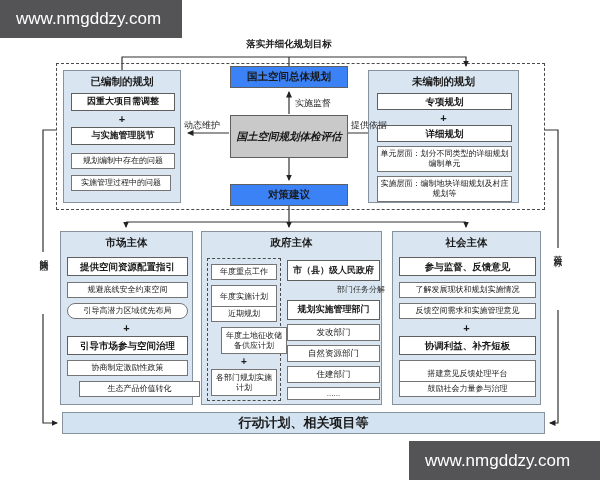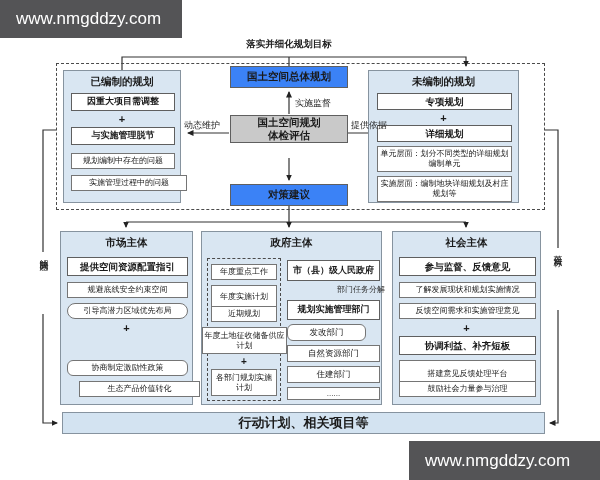--- a/index.html
+++ b/index.html
@@ -68,66 +68,67 @@
   <div class="flabel" style="left:239px;top:38px;width:100px;text-align:center;font-weight:bold;font-size:9.5px;">落实并细化规划目标</div>
 
   <div class="dashed" style="left:56px;top:63px;width:489px;height:147px;"></div>
 
   <div class="panel" style="left:63px;top:70px;width:118px;height:133px;">
     <div class="ptitle" style="top:4px;">已编制的规划</div>
     <div class="wbox em" style="left:7px;top:22px;width:104px;height:18px;font-size:9px;">因重大项目需调整</div>
     <div class="plus" style="top:42px;">+</div>
     <div class="wbox em" style="left:7px;top:56px;width:104px;height:18px;font-size:9px;">与实施管理脱节</div>
     <div class="wbox" style="left:7px;top:82px;width:104px;height:16px;">规划编制中存在的问题</div>
-    <div class="wbox" style="left:7px;top:104px;width:116px;height:16px;">实施管理过程中的问题</div>
+    <div class="wbox" style="left:7px;top:104px;width:100px;height:16px;">实施管理过程中的问题</div>
   </div>
 
   <div class="panel" style="left:368px;top:70px;width:151px;height:133px;">
     <div class="ptitle" style="top:4px;">未编制的规划</div>
     <div class="wbox em" style="left:8px;top:22px;width:135px;height:17px;">专项规划</div>
     <div class="plus" style="top:41px;">+</div>
     <div class="wbox em" style="left:8px;top:54px;width:135px;height:17px;">详细规划</div>
     <div class="wbox" style="left:8px;top:75px;width:135px;height:26px;">单元层面：划分不同类型的详细规划编制单元</div>
     <div class="wbox" style="left:8px;top:105px;width:135px;height:26px;">实施层面：编制地块详细规划及村庄规划等</div>
   </div>
 
   <div class="cbox" style="left:230px;top:66px;width:118px;height:22px;">国土空间总体规划</div>
-  <div class="cbox" style="left:230px;top:115px;width:118px;height:28px;background:#c9c9c9;flex-direction:column;">
+  <div class="cbox" style="left:230px;top:115px;width:118px;height:43px;background:#c9c9c9;flex-direction:row;font-style:italic;">
     <span>国土空间规划</span>
     <span>体检评估</span>
   </div>
   <div class="cbox" style="left:230px;top:184px;width:118px;height:22px;">对策建议</div>
 
   <div class="flabel" style="left:295px;top:97px;">实施监督</div>
   <div class="flabel" style="left:184px;top:119px;">动态维护</div>
   <div class="flabel" style="left:351px;top:119px;text-align:center;">提供依据</div>
 
   <div class="panel" style="left:60px;top:231px;width:133px;height:174px;">
     <div class="ptitle" style="top:4px;">市场主体</div>
     <div class="wbox em" style="left:6px;top:25px;width:121px;height:19px;">提供空间资源配置指引</div>
     <div class="wbox" style="left:6px;top:50px;width:121px;height:16px;">规避底线安全约束空间</div>
     <div class="wbox" style="left:6px;top:71px;width:121px;height:16px;border-radius:8px;">引导高潜力区域优先布局</div>
     <div class="plus" style="top:90px;">+</div>
-    <div class="wbox" style="left:6px;top:128px;width:121px;height:16px;border-radius:6px;">协商制定激励性政策</div>
+    <div class="wbox em" style="left:6px;top:104px;width:121px;height:19px;">引导市场参与空间治理</div>
+    <div class="wbox" style="left:6px;top:128px;width:121px;height:16px;">协商制定激励性政策</div>
     <div class="wbox" style="left:18px;top:149px;width:121px;height:16px;">生态产品价值转化</div>
   </div>
 
   <div class="panel" style="left:201px;top:231px;width:181px;height:174px;">
     <div class="ptitle" style="top:4px;">政府主体</div>
     <div class="dashed" style="left:5px;top:26px;width:74px;height:143px;"></div>
     <div class="wbox" style="left:9px;top:32px;width:66px;height:16px;">年度重点工作</div>
     <div class="wbox" style="left:9px;top:53px;width:66px;height:24px;">年度实施计划</div>
     <div class="wbox" style="left:9px;top:74px;width:66px;height:16px;">近期规划</div>
-    <div class="wbox" style="left:0;top:95px;width:85px;height:27px;">年度土地征收储备供应计划</div>
+    <div class="wbox" style="left:19px;top:95px;width:66px;height:27px;">年度土地征收储备供应计划</div>
     <div class="plus" style="left:5px;top:124px;width:74px;font-size:10px;">+</div>
     <div class="wbox" style="left:9px;top:137px;width:66px;height:27px;">各部门规划实施计划</div>
 
     <div class="wbox em" style="left:85px;top:28px;width:93px;height:21px;font-size:9px;">市（县）级人民政府</div>
     <div class="wbox em" style="left:85px;top:68px;width:93px;height:20px;font-size:9px;">规划实施管理部门</div>
-    <div class="wbox" style="left:85px;top:92px;width:79px;height:17px;font-size:8.5px;border-radius:6px;">发改部门</div>
+    <div class="wbox" style="left:85px;top:92px;width:93px;height:17px;font-size:8.5px;">发改部门</div>
     <div class="wbox" style="left:85px;top:113px;width:93px;height:17px;font-size:8.5px;">自然资源部门</div>
     <div class="wbox" style="left:85px;top:134px;width:93px;height:17px;font-size:8.5px;">住建部门</div>
     <div class="wbox" style="left:85px;top:155px;width:93px;height:13px;">......</div>
   </div>
   <div class="flabel" style="left:337px;top:284px;font-size:8px;color:#333;">部门任务分解</div>
 
   <div class="panel" style="left:392px;top:231px;width:149px;height:174px;">
     <div class="ptitle" style="top:4px;">社会主体</div>
     <div class="wbox em" style="left:6px;top:25px;width:137px;height:19px;">参与监督、反馈意见</div>
     <div class="wbox" style="left:6px;top:50px;width:137px;height:16px;">了解发展现状和规划实施情况</div>

